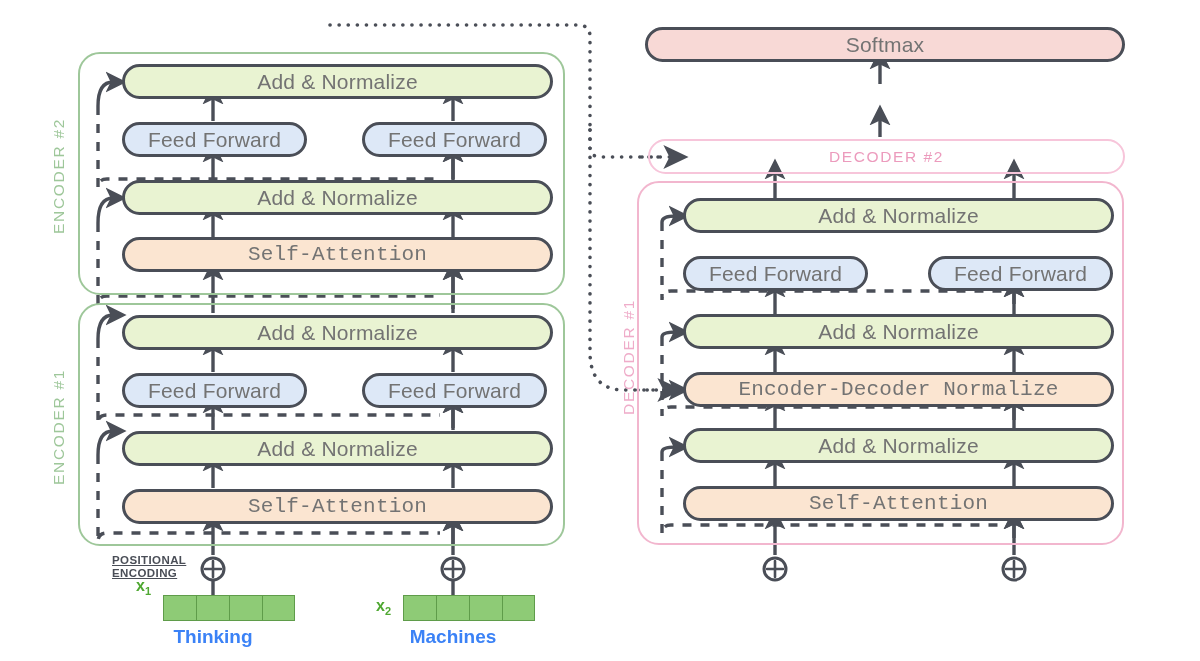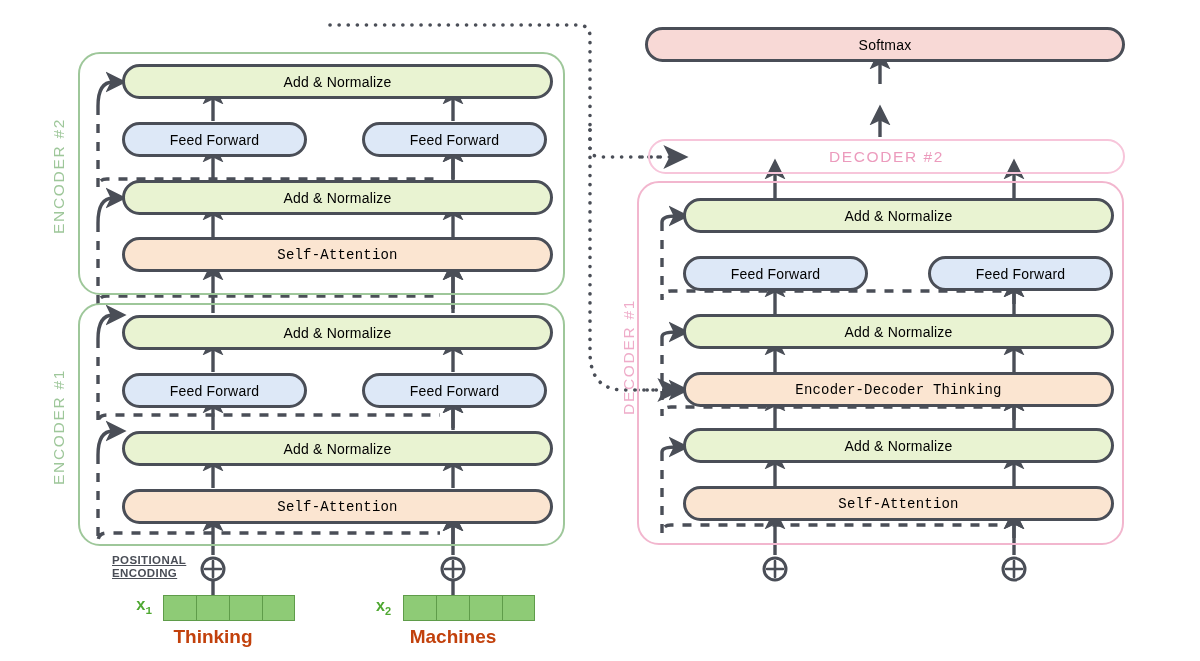--- a/index.html
+++ b/index.html
@@ -2,21 +2,21 @@
 <html><head>
 <meta charset="utf-8">
 <style>
   html,body{margin:0;padding:0;background:#ffffff;}
   body{width:1200px;height:661px;overflow:hidden;
        font-family:"Liberation Sans","DejaVu Sans",sans-serif;}
   #stage{position:relative;width:1200px;height:661px;background:#fff;}
   svg.layer{position:absolute;left:0;top:0;width:1200px;height:661px;}
   .blk{position:absolute;display:flex;align-items:center;justify-content:center;
        box-sizing:border-box;border:3px solid #4a4e57;border-radius:20px;
-       color:#000000;font-size:14px;letter-spacing:.2px;white-space:nowrap;}
+       color:#737373;font-size:21px;letter-spacing:.2px;white-space:nowrap;}
   .fill-green{background:#e9f3d2;}
   .fill-blue{background:#dde8f7;}
   .fill-peach{background:#fbe5d1;font-family:Liberation Mono, monospace;}
   .fill-pink{background:#f8d9d6;}
   .fill-purple{background:#ece0f2;}
   .group-box{position:absolute;box-sizing:border-box;border-radius:22px;background:transparent;}
   .enc-box{border:2.5px solid #9ec79a;}
   .dec-box{border:2.5px solid #f2b6ce;}
   .dec2-box{position:absolute;box-sizing:border-box;border:2.5px solid #f7c5da;
             border-radius:19px;display:flex;align-items:center;justify-content:center;
@@ -26,21 +26,21 @@
   .vlabel.enc{color:#9ec79a;}
   .vlabel.dec{color:#efacc9;}
   .poslabel{position:absolute;color:#4a4e57;font-size:11.5px;letter-spacing:.4px;
             line-height:13px;text-align:left;font-weight:600;text-decoration:underline;}
   .emb{position:absolute;display:flex;}
   .emb i{display:block;width:33px;height:26px;background:#8ecb76;
          border:1.6px solid #5f9c4a;border-right:none;box-sizing:border-box;}
   .emb i:last-child{border-right:1.6px solid #5f9c4a;}
   .xlab{position:absolute;color:#4fa832;font-weight:bold;font-size:16px;}
   .xlab sub{font-size:11px;}
-  .word{position:absolute;color:#c2410c;font-weight:bold;font-size:19px;text-align:center;}
+  .word{position:absolute;color:#3b82f6;font-weight:bold;font-size:19px;text-align:center;}
 </style>
 </head>
 <body>
 
 <div id="stage">
 
   <svg class="layer" viewBox="0 0 1200 661">
     <defs>
       <marker id="ah" markerWidth="7" markerHeight="7" refX="2.2" refY="3.5" orient="auto" markerUnits="strokeWidth">
         <path d="M0,0.4 L6.2,3.5 L0,6.6 L1.5,3.5 Z" fill="#4a4e57"></path>
@@ -172,30 +172,30 @@
 
   <div class="dec2-box" style="left:648px;top:139px;width:477px;height:35px;">DECODER #2</div>
 
   <div class="group-box dec-box" style="left:637px;top:181px;width:487px;height:364px;"></div>
   <div class="vlabel dec" style="left:620px;top:415px;">DECODER #1</div>
 
   <div class="blk fill-green" style="left:683px;top:198px;width:431px;height:35px;">Add &amp; Normalize</div>
   <div class="blk fill-blue" style="left:683px;top:256px;width:185px;height:35px;">Feed Forward</div>
   <div class="blk fill-blue" style="left:928px;top:256px;width:185px;height:35px;">Feed Forward</div>
   <div class="blk fill-green" style="left:683px;top:314px;width:431px;height:35px;">Add &amp; Normalize</div>
-  <div class="blk fill-peach" style="left:683px;top:372px;width:431px;height:35px;">Encoder-Decoder Thinking</div>
+  <div class="blk fill-peach" style="left:683px;top:372px;width:431px;height:35px;">Encoder-Decoder Normalize</div>
   <div class="blk fill-green" style="left:683px;top:428px;width:431px;height:35px;">Add &amp; Normalize</div>
   <div class="blk fill-peach" style="left:683px;top:486px;width:431px;height:35px;">Self-Attention</div>
 
   <div class="poslabel" style="left:112px;top:554px;width:84px;">
     <span>POSITIONAL</span><br>
     <span>ENCODING</span>
   </div>
 
-  <div class="xlab" style="left:136px;top:597px;font-family:Liberation Mono, monospace;">
+  <div class="xlab" style="left:136px;top:577px;">
     <span>x</span><sub>1</sub>
   </div>
   <div class="emb" style="left:163px;top:595px;">
       <i></i>
       <i></i>
       <i></i>
       <i></i>
     </div>
   <div class="word" style="left:133px;top:626px;width:160px;">Thinking</div>
 

